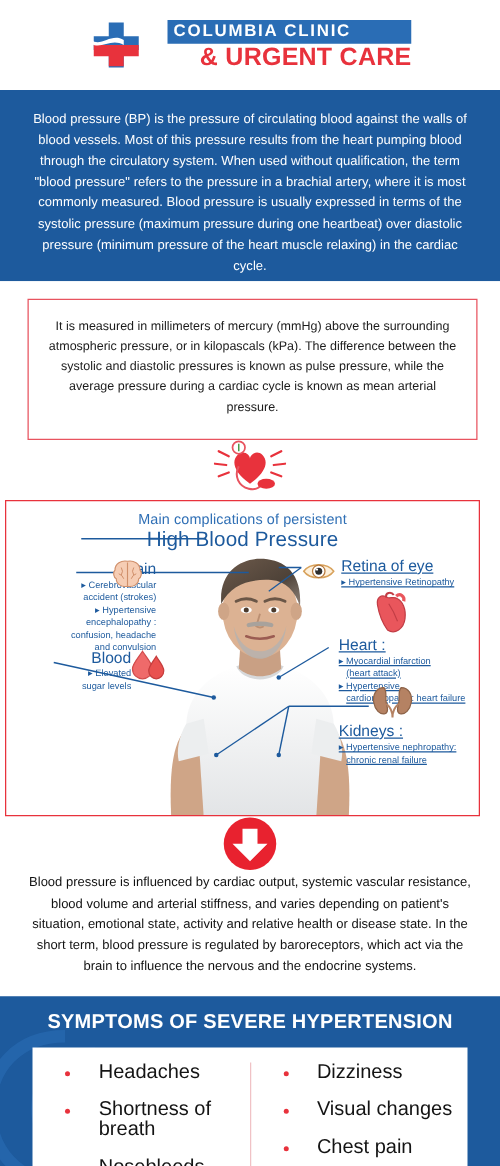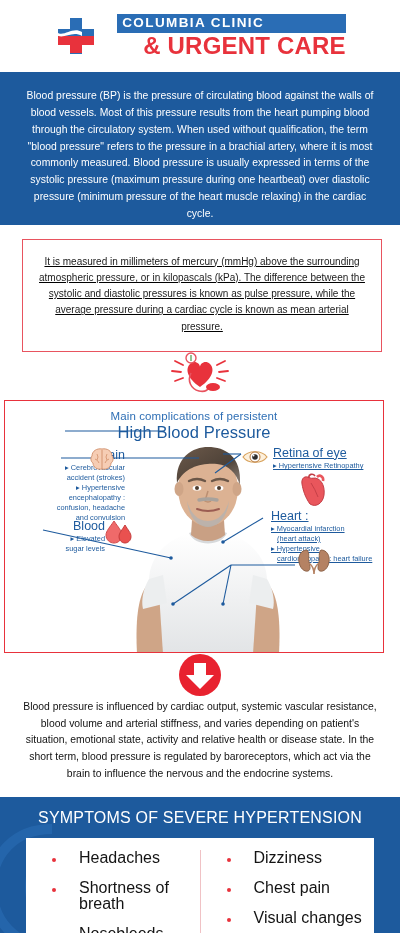--- a/index.html
+++ b/index.html
@@ -28,40 +28,40 @@
     color:#ffffff;
     font-weight:bold;
     font-size:13.5px;
     letter-spacing:1.4px;
     padding:2px 5px 3px 5px;
     font-family:"Liberation Sans", sans-serif;
   }
   .logo-line2 {
     color:#e8323c;
     font-weight:bold;
-    font-size:24px;
+    font-size:20px;
     letter-spacing:0.2px;
     margin-top:1px;
     padding-left:1px;
     margin-left:25px;
   }
 
   
   .blue-block {
     background:#1d5a9d;
     color:#ffffff;
     padding:16px 22px 2px 22px;
     text-align:center;
     font-size:10.4px;
     line-height:1.62;
     letter-spacing:0.02px;
   }
 
   
-  .red-box-wrap { padding:14px 18px 0 22px; background:#fff;text-decoration:underline; }
+  .red-box-wrap { padding:14px 18px 0 22px; background:#fff; }
   .red-box {
     border:1.4px solid #e8535f;
     padding:14px 16px 16px 16px;
     text-align:center;
     font-size:10px;
     line-height:1.62;
     color:#1b1b1b;
   }
 
   
@@ -124,21 +124,21 @@
     overflow:hidden;
   }
   .symptoms-swirl {
     position:absolute; left:-44px; top:16px; pointer-events:none;
   }
   .symptoms h2 {
     position:relative;
     color:#ffffff;
     text-align:center;
     font-size:16px;
-    font-weight:normal;
+    font-weight:bold;
     letter-spacing:0.2px;
     margin-bottom:11px;
   }
   .symptoms-card {
     position:relative;
     background:#ffffff;
     margin:0 26px;
     height:105px;
     display:flex;
     padding:12px 0 10px 0;
@@ -327,20 +327,27 @@
       <div style="padding-left:6px;">cardiomyopathy: heart failure</div>
     </div>
   </div>
   <svg class="icon-abs" style="left:292px; top:72px;" width="32" height="36" viewBox="0 0 32 36">
     <path d="M13 5 C8 2, 4 5, 5 11 C6 17, 8 24, 13 31 C19 35, 26 30, 27 22 C28 14, 25 8, 21 6 C18 4, 15 6, 13 5 Z" fill="#e9565c" stroke="#c23d45" stroke-width="1"></path>
     <path d="M12 5 C11 1, 16 0, 18 3" stroke="#c23d45" stroke-width="1.6" fill="none"></path>
     <path d="M20 4 C23 1, 27 4, 26 8" stroke="#e9565c" stroke-width="2.6" fill="none"></path>
     <path d="M14 10 q4 6 7 14" stroke="#c23d45" stroke-width="0.9" fill="none"></path>
   </svg>
 
+  <div class="label right" style="left:266px; top:177px; width:126px;">
+    <div class="head">Kidneys :</div>
+    <div class="sub">
+      <div>▸ Hypertensive nephropathy:</div>
+      <div style="padding-left:6px;">chronic renal failure</div>
+    </div>
+  </div>
   <svg class="icon-abs" style="left:292px; top:146px;" width="34" height="30" viewBox="0 0 34 30">
     <path d="M10 3 C4 3, 1 9, 2 15 C3 21, 7 25, 11 24 C14 23, 13 19, 12 15 C11 11, 13 6, 10 3 Z" fill="#b58263" stroke="#8d6348" stroke-width="1"></path>
     <path d="M24 3 C30 3, 33 9, 32 15 C31 21, 27 25, 23 24 C20 23, 21 19, 22 15 C23 11, 21 6, 24 3 Z" fill="#b58263" stroke="#8d6348" stroke-width="1"></path>
     <path d="M12 16 q5 4 5 11 M22 16 q-5 4 -5 11" stroke="#b58263" stroke-width="1.6" fill="none"></path>
   </svg>
 </div>
 
 <div class="arrow-zone">
   <svg width="44" height="44" viewBox="0 0 44 44">
     <circle cx="22" cy="22" r="21" fill="#e8222f"></circle>
@@ -376,22 +383,22 @@
       </div>
 
     </div>
     <div class="sym-col second">
       <div class="sym-item">
         <span class="sym-bullet"></span>
         <span>Dizziness</span>
       </div>
       <div class="sym-item">
         <span class="sym-bullet"></span>
+        <span>Visual changes</span>
+      </div>
+      <div class="sym-item">
+        <span class="sym-bullet"></span>
         <span>Chest pain</span>
       </div>
-      <div class="sym-item">
-        <span class="sym-bullet"></span>
-        <span>Visual changes</span>
-      </div>
 
     </div>
   </div>
 </div>
 
 </body></html>

